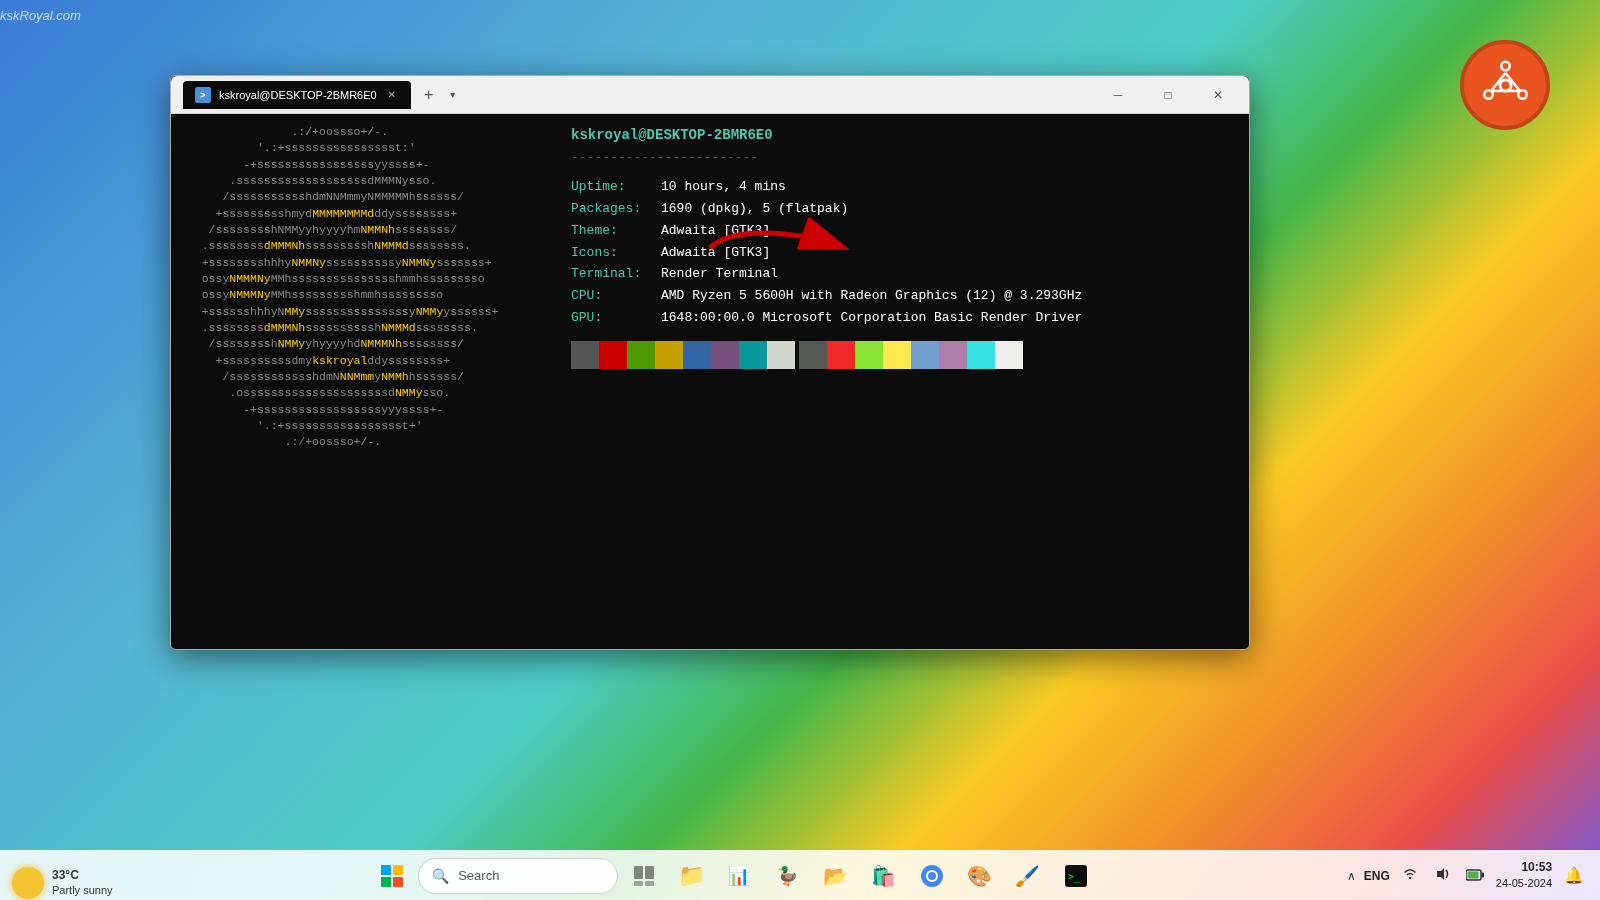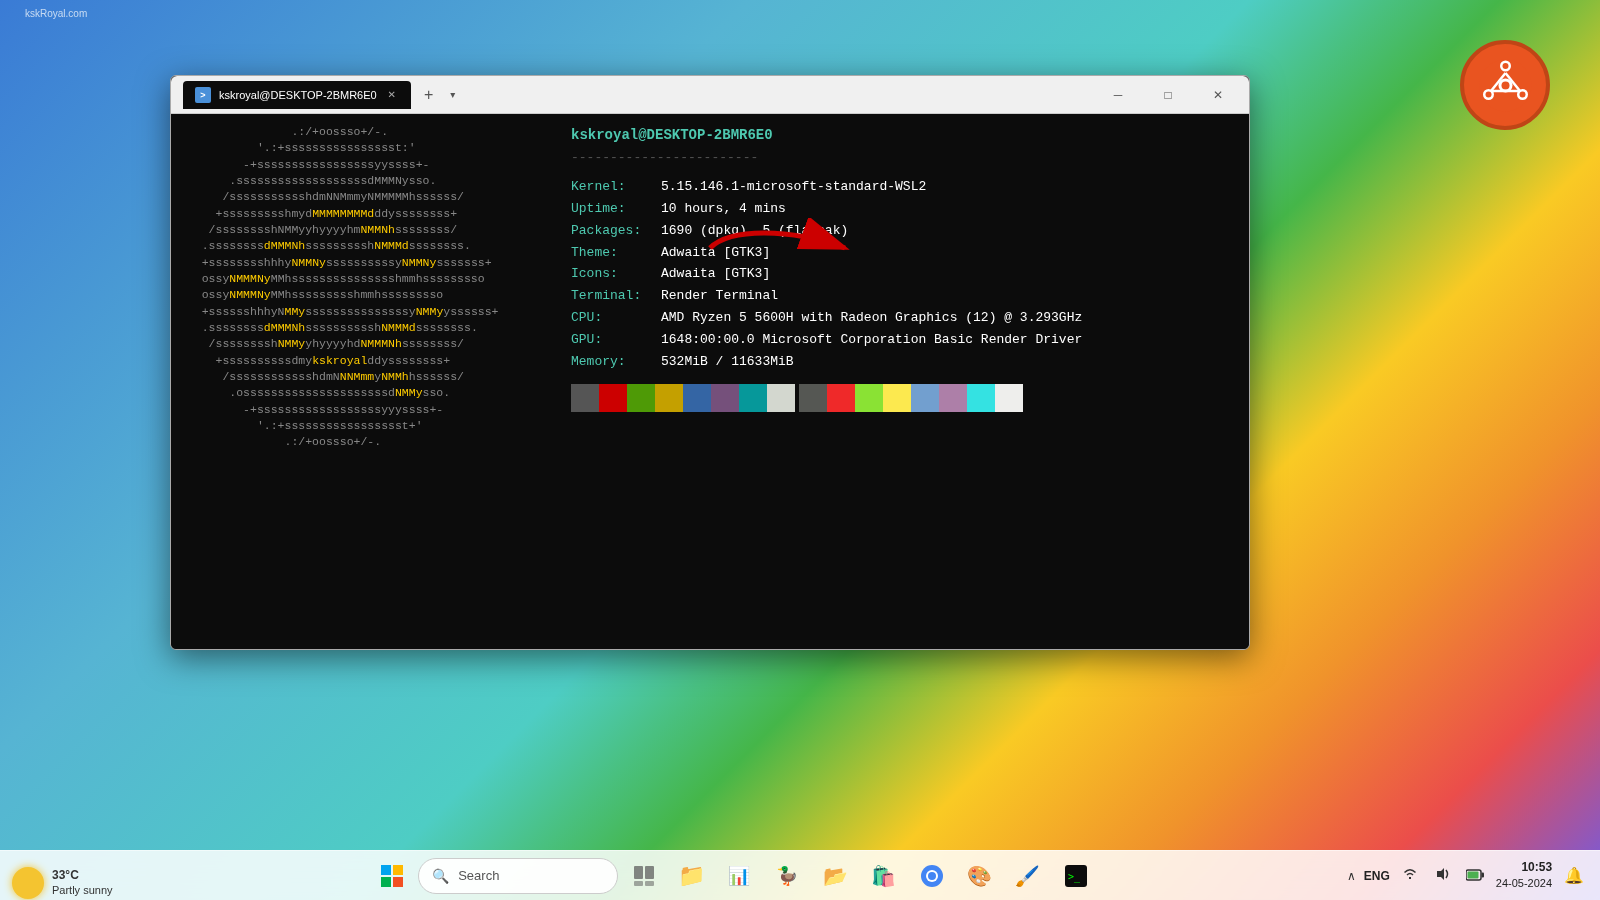--- a/index.html
+++ b/index.html
@@ -17,24 +17,25 @@
       width: 100%;
       height: 100%;
       background: linear-gradient(135deg, #3a7bd5 0%, #56b4d3 30%, #4ecdc4 50%, #45b649 60%, #f9ca24 70%, #f0932b 80%, #eb4d4b 90%, #6c5ce7 100%);
       position: relative;
     }
 
     
     .watermark {
       position: absolute;
       top: 8px;
-      left: 25px;
+      left: 0;
       color: rgba(255,255,255,0.7);
-      font-size: 10px;
+      font-size: 13px;
       font-weight: 500;
+      font-style: italic;
     }
 
     
     .ubuntu-logo {
       position: absolute;
       top: 40px;
       right: 50px;
       width: 90px;
       height: 90px;
       background: #e95420;
@@ -401,24 +402,20 @@
          -+ssssssssssssssssssyyyssss+-
            '.:+ssssssssssssssssst+'
                .:/+oossso+/-.</div>
       </div>
 
       <div class="right-panel">
         <div class="hostname-line">kskroyal@DESKTOP-2BMR6E0</div>
         <div class="separator-line">------------------------</div>
 
         <div class="info-line">
-          <span class="info-label">Kernel:</span>
-          <span class="info-value">5.15.146.1-microsoft-standard-WSL2</span>
-        </div>
-        <div class="info-line">
           <span class="info-label">Uptime:</span>
           <span class="info-value">10 hours, 4 mins</span>
         </div>
         <div class="info-line">
           <span class="info-label">Packages:</span>
           <span class="info-value">1690 (dpkg), 5 (flatpak)</span>
         </div>
         <div class="info-line">
           <span class="info-label">Theme:</span>
           <span class="info-value">Adwaita [GTK3]</span>
@@ -431,24 +428,20 @@
           <span class="info-label">Terminal:</span>
           <span class="info-value">Render Terminal</span>
         </div>
         <div class="info-line">
           <span class="info-label">CPU:</span>
           <span class="info-value">AMD Ryzen 5 5600H with Radeon Graphics (12) @ 3.293GHz</span>
         </div>
         <div class="info-line">
           <span class="info-label">GPU:</span>
           <span class="info-value">1648:00:00.0 Microsoft Corporation Basic Render Driver</span>
-        </div>
-        <div class="info-line">
-          <span class="info-label">Memory:</span>
-          <span class="info-value">532MiB / 11633MiB</span>
         </div>
 
         <div class="color-blocks" id="color-blocks-container">
         <div class="color-block" style="background: rgb(85, 85, 85);"></div>
             <div class="color-block" style="background: rgb(204, 0, 0);"></div>
             <div class="color-block" style="background: rgb(78, 154, 6);"></div>
             <div class="color-block" style="background: rgb(196, 160, 0);"></div>
             <div class="color-block" style="background: rgb(52, 101, 164);"></div>
             <div class="color-block" style="background: rgb(117, 80, 123);"></div>
             <div class="color-block" style="background: rgb(6, 152, 154);"></div>

